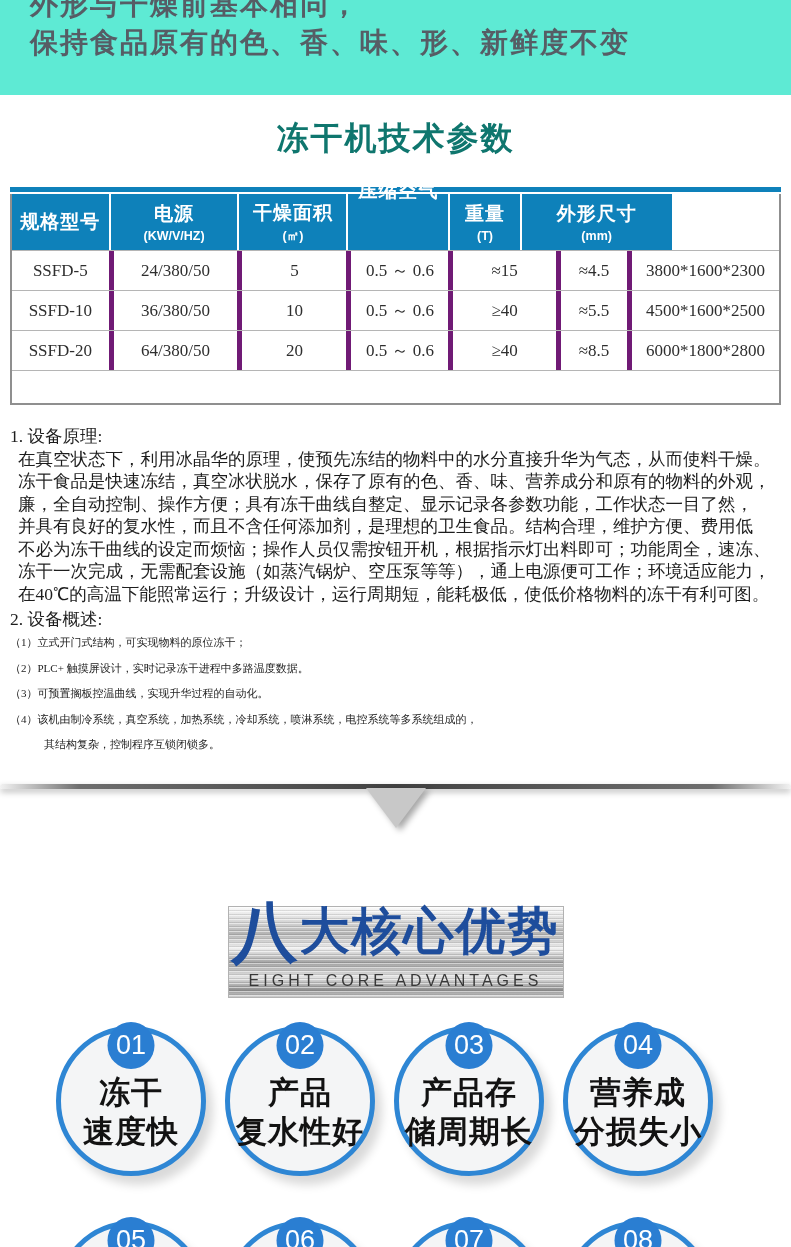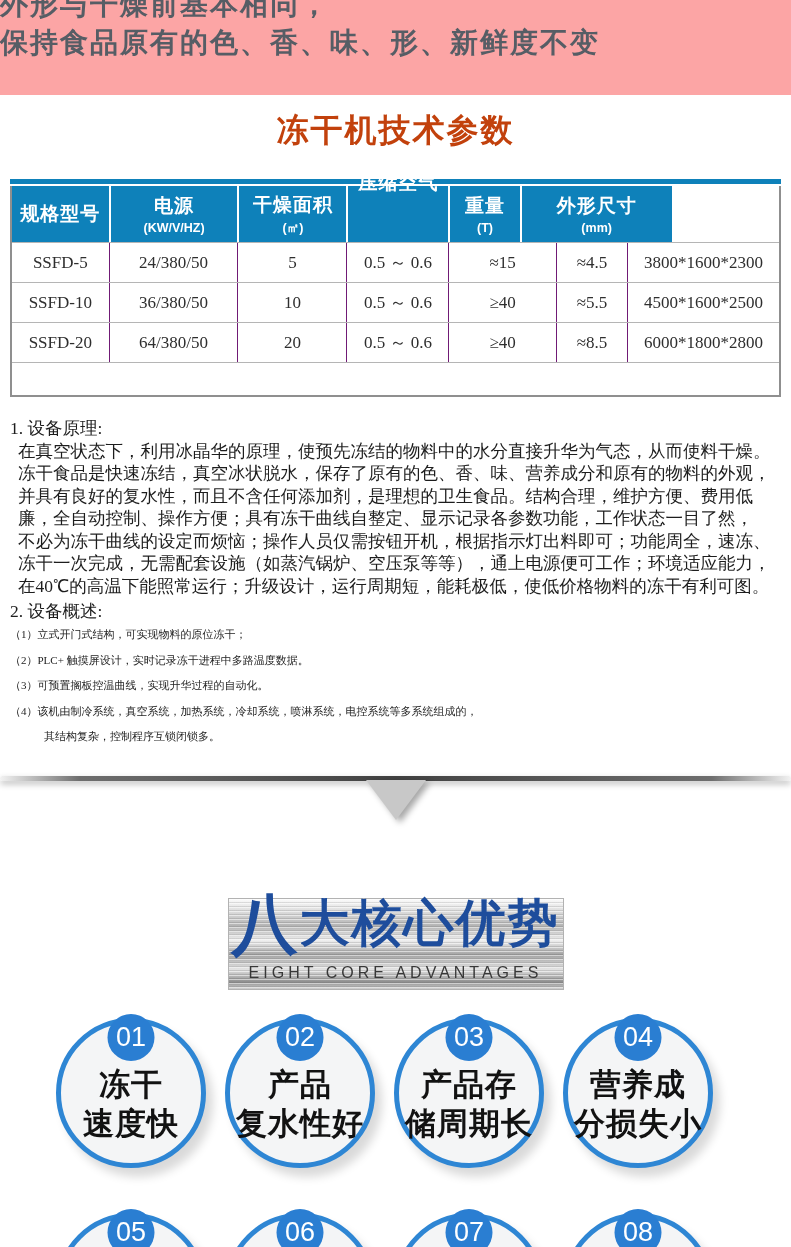--- a/index.html
+++ b/index.html
@@ -5,52 +5,52 @@
   * { box-sizing: border-box; margin: 0; padding: 0; }
   html, body { background: #ffffff; }
   body {
     width: 791px; height: 1247px; overflow: hidden; position: relative;
     font-family: "Liberation Sans", sans-serif;
   }
   .page { width: 791px; height: 1247px; overflow: hidden; position: relative; background: #fff; }
 
   
   .top-banner {
-    height: 95px; background: #fca5a5; overflow: hidden;
-    color: #565d65;
+    height: 95px; background: #5eead4; overflow: hidden;
+    padding-left: 30px; color: #565d65;
   }
   .top-banner .inner { margin-top: -14px; }
   .top-banner .bline {
     font-size: 28px; font-weight: bold; line-height: 38px; letter-spacing: 2px;
     white-space: nowrap;
   }
 
   
   .section-title {
-    margin-top: 14px; text-align: center;
-    font-size: 32px; font-weight: bold; color: #c2410c; letter-spacing: 2px;
+    margin-top: 22px; text-align: center;
+    font-size: 32px; font-weight: bold; color: #0f766e; letter-spacing: 2px;
     font-family: "Liberation Serif", serif;
   }
 
   
   .table-wrap { margin: 26px 10px 0 10px; }
   .t-topbar { height: 5px; background: #0e81ba; margin-bottom: 2px; }
   .spec-table { border: 2px solid #8f8f8f; border-top: none; background: #fff; }
   .t-row { display: flex; width: 100%; }
   .t-head .t-cell {
     background: #0e81ba; color: #ffffff; height: 56px;
     display: flex; flex-direction: column; justify-content: center; align-items: center;
     border-left: 2px solid #ffffff;
   }
   .t-head .t-cell:first-child { border-left: none; }
   .t-head .lbl { font-size: 19px; font-weight: bold; letter-spacing: 1px; }
   .t-head .unit { font-size: 12.5px; font-weight: bold; margin-top: 2px; }
   .t-body .t-cell {
     height: 39px; display: flex; align-items: center; justify-content: center;
-    font-size: 17px; color: #2e2e2e; border-left: 1px solid #701a75;
+    font-size: 17px; color: #2e2e2e; border-left: 5px solid #701a75;
     font-family: "Liberation Serif", serif;
   }
   .t-body .t-cell:first-child { border-left: none; }
   .t-body { border-top: 1px solid #b5b5b5; }
   .t-empty { height: 33px; border-top: 1px solid #b5b5b5; }
   .c0 { width: 12.6%; } .c1 { width: 16.8%; } .c2 { width: 14.2%; }
   .c3 { width: 13.3%; gap: 46px; } .c4 { width: 14.0%; } .c5 { width: 9.3%; } .c6 { width: 19.8%; }
 
   
   .paragraphs {
@@ -190,22 +190,22 @@
         <div class="t-cell c6">6000*1800*2800</div>
       </div>
       <div class="t-empty"></div>
     </div>
   </div>
 
   <div class="paragraphs">
     <div class="p-heading">1. 设备原理:</div>
     <div class="p-line">在真空状态下，利用冰晶华的原理，使预先冻结的物料中的水分直接升华为气态，从而使料干燥。</div>
     <div class="p-line">冻干食品是快速冻结，真空冰状脱水，保存了原有的色、香、味、营养成分和原有的物料的外观，</div>
+    <div class="p-line">廉，全自动控制、操作方便；具有冻干曲线自整定、显示记录各参数功能，工作状态一目了然，</div>
     <div class="p-line">并具有良好的复水性，而且不含任何添加剂，是理想的卫生食品。结构合理，维护方便、费用低</div>
-    <div class="p-line">廉，全自动控制、操作方便；具有冻干曲线自整定、显示记录各参数功能，工作状态一目了然，</div>
     <div class="p-line">不必为冻干曲线的设定而烦恼；操作人员仅需按钮开机，根据指示灯出料即可；功能周全，速冻、</div>
     <div class="p-line">冻干一次完成，无需配套设施（如蒸汽锅炉、空压泵等等），通上电源便可工作；环境适应能力，</div>
     <div class="p-line">在40℃的高温下能照常运行；升级设计，运行周期短，能耗极低，使低价格物料的冻干有利可图。</div>
   </div>
 
   <div class="paragraphs" style="margin-top:2px;">
     <div class="p-heading">2. 设备概述:</div>
     <div class="o-line">（1）立式开门式结构，可实现物料的原位冻干；</div>
     <div class="o-line">（2）PLC+ 触摸屏设计，实时记录冻干进程中多路温度数据。</div>
     <div class="o-line">（3）可预置搁板控温曲线，实现升华过程的自动化。</div>

